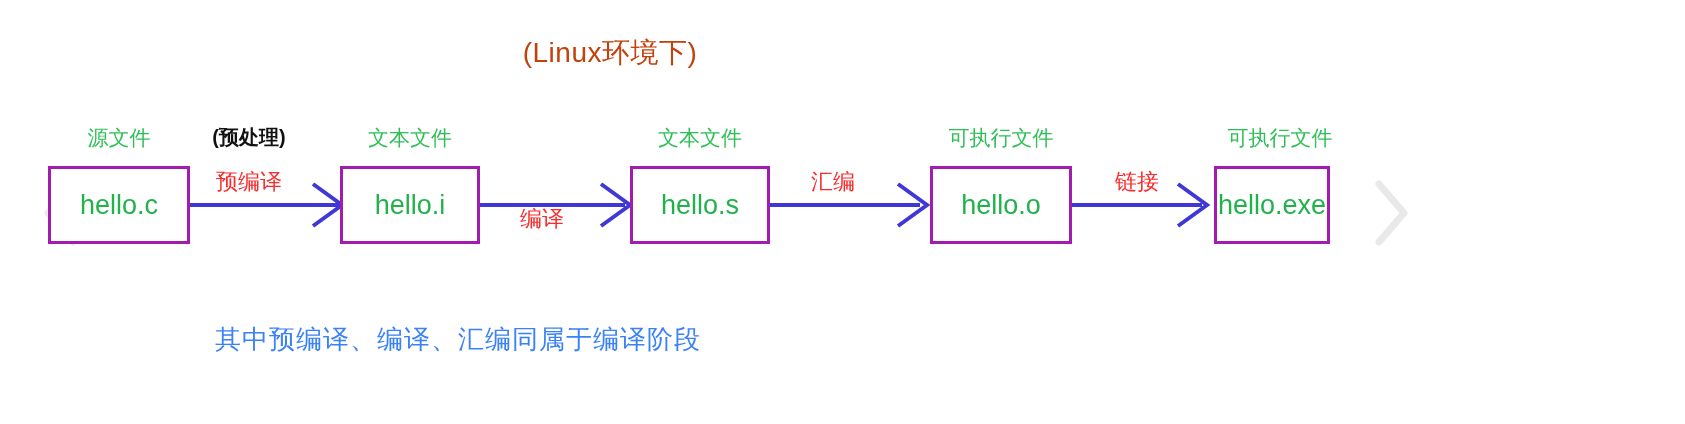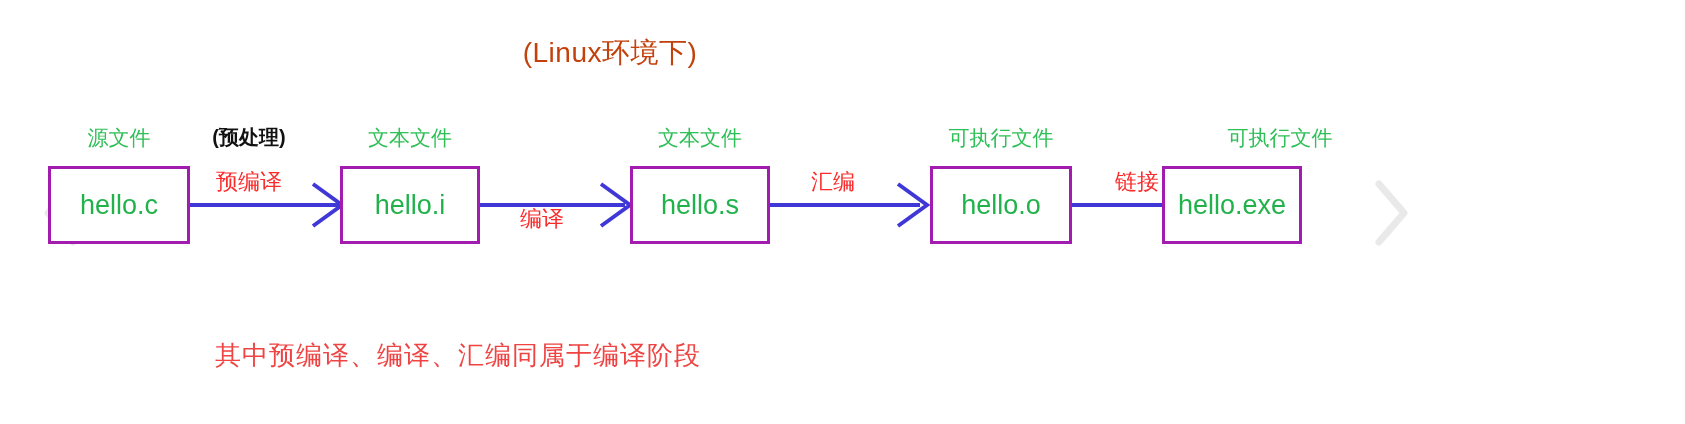--- a/index.html
+++ b/index.html
@@ -28,23 +28,23 @@
     font-size: 28px;
     color: #c2410c;
     letter-spacing: 0.5px;
     white-space: nowrap;
   }
 
   
   .caption {
     position: absolute;
     left: 215px;
-    top: 338px;
+    top: 322px;
     font-size: 26px;
-    color: #ef4444;
+    color: #3b82f6;
     letter-spacing: 1px;
     white-space: nowrap;
   }
 
   
   .node {
     position: absolute;
     top: 166px;
     height: 78px;
     border: 3px solid #a21caf;
@@ -172,21 +172,21 @@
 
   <div class="arrow-label" style="left:1072px; width:130px;">链接</div>
   <div class="arrow-line" style="left:1072px; width:130px;"></div>
   <div class="arrow-head" style="left:1175px;">
     <svg width="36" height="48" viewBox="0 0 36 48">
       <polyline points="3,3 32,24 3,45" fill="none" stroke="#4038d6" stroke-width="4"></polyline>
     </svg>
   </div>
 
   <div class="node-label" style="left:1210px; width:140px;">可执行文件</div>
-  <div class="node" style="left:1162px; width:140px;">
+  <div class="node" style="left:1214px; width:116px;">
     <span class="node-text">hello.exe</span>
   </div>
 
   <div class="chev" style="left:1370px;">
     <span>
       <svg width="42" height="70" viewBox="0 0 42 70">
         <polyline points="9,6 34,35 9,64" fill="none" stroke="#e9e9e9" stroke-width="7" stroke-linecap="round" stroke-linejoin="round"></polyline>
       </svg>
     </span>
   </div>

